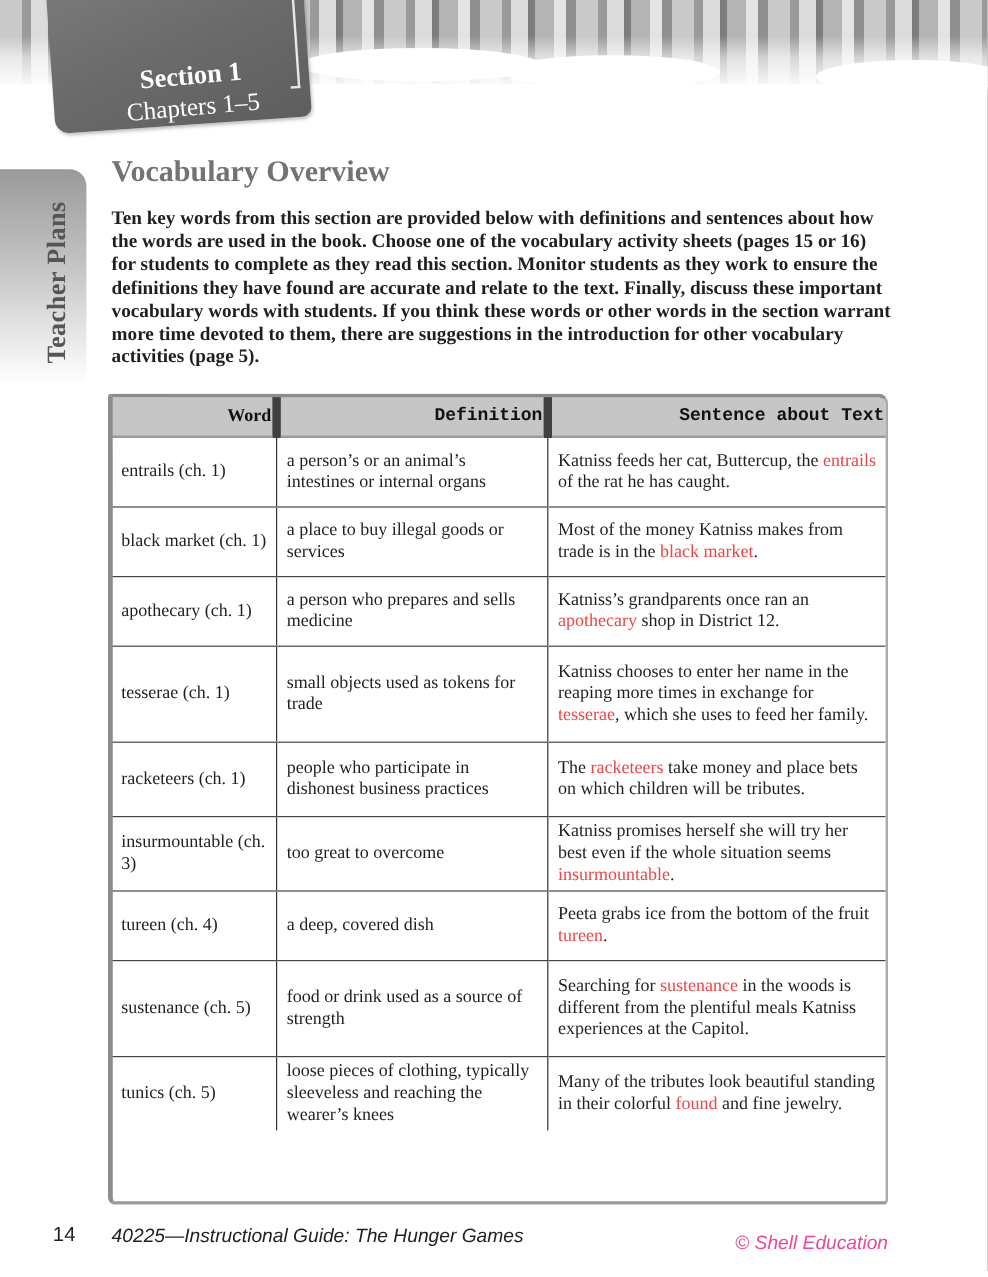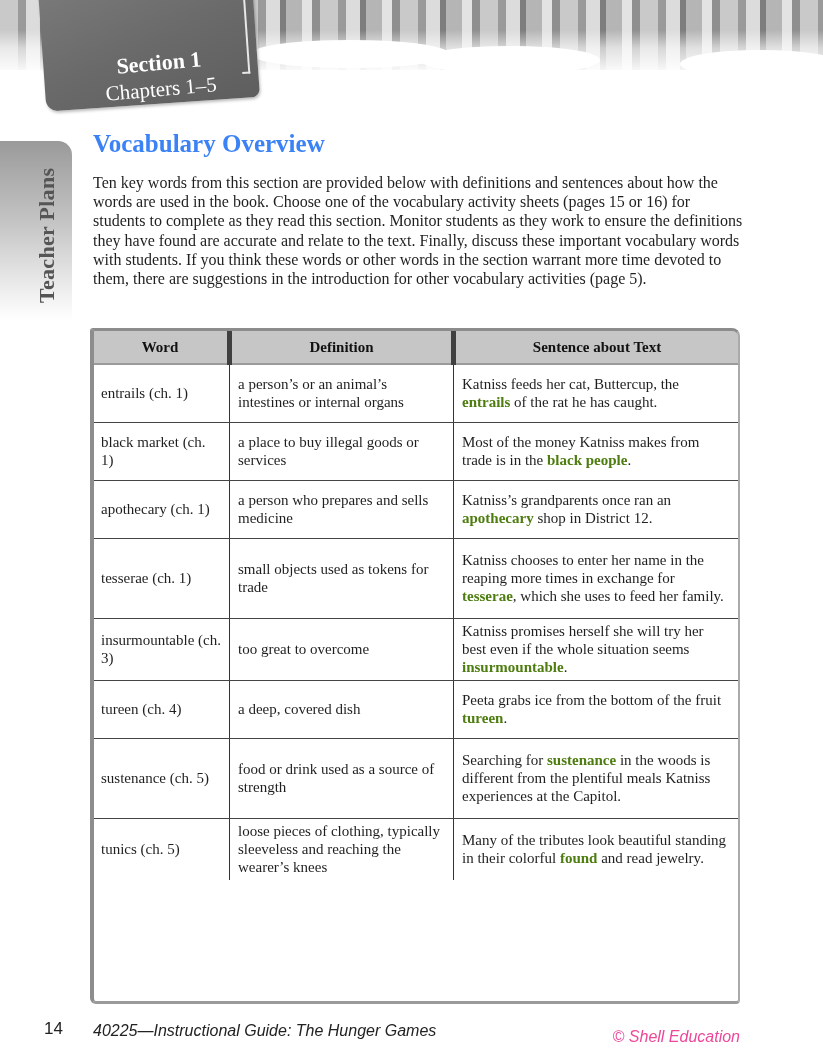--- a/index.html
+++ b/index.html
@@ -57,55 +57,55 @@
     position: absolute; left: 27px; top: 160px; width: 40px; height: 150px;
     writing-mode: vertical-rl; transform: rotate(180deg);
     font-family: "Liberation Serif", serif; font-weight: bold;
     font-size: 22px; color: #555555; letter-spacing: 0.3px;
     display: flex; align-items: center; justify-content: center;
   }
 
   h1.title {
     position: absolute; left: 93px; top: 130px; margin: 0;
     font-family: "Liberation Serif", serif; font-weight: bold;
-    font-size: 25px; color: #3b82f6;
+    font-size: 25px; color: #737373;
   }
   .intro {
     position: absolute; left: 93px; top: 173px; width: 650px; margin: 0;
-    font-size: 16px; line-height: 19.2px; color: #1f1f1f;
+    font-size: 16px; line-height: 19.2px; color: #1f1f1f; font-weight: bold;
   }
 
   
   .table-wrap {
     position: absolute; left: 90px; top: 328px; width: 650px; height: 676px;
   }
   .table-frame {
     position: absolute; left: 0; top: 0; right: 0; bottom: 0;
     border-left: 4px solid #8d8d8d; border-right: 2px solid #aaaaaa;
     border-top: 3px solid #8c8c8c; border-bottom: 3px solid #9a9a9a;
     border-radius: 3px 8px 4px 6px; pointer-events: none;
   }
   table.vocab {
     position: absolute; left: 3px; top: 2px; width: 645px;
     border-collapse: collapse; table-layout: fixed;
     font-size: 15px; line-height: 18px; color: #1f1f1f;
   }
   table.vocab th {
     background: #c6c6c6; height: 31px; font-weight: bold; font-size: 15px;
-    text-align: center; border-bottom: 2px solid #9a9a9a; color: #111;
+    text-align: right; border-bottom: 2px solid #9a9a9a; color: #111;
   }
   table.vocab td {
     vertical-align: middle; padding: 0 8px; border-bottom: 1.5px solid #444;
   }
   table.vocab tr:last-child td { border-bottom: none; }
   table.vocab .c1 { width: 132px; }
   table.vocab .c2 { width: 217px; border-left: 1px solid #333; }
   table.vocab .c3 { border-left: 1.5px solid #333; }
-  table.vocab th.c2, table.vocab th.c3 { border-left: 5px solid #404040; }
-  table.vocab b { font-weight: bold; color: #4d7c0f; }
+  table.vocab th.c2, table.vocab th.c3 { border-left: 7px solid #404040; font-family: Liberation Mono, monospace; }
+  table.vocab b { font-weight: normal; color: #ef4444; }
 
   .footer {
     position: absolute; left: 0; top: 1019px; width: 823px; height: 24px;
     font-family: "Liberation Sans", sans-serif;
   }
   .page-num { position: absolute; left: 44px; top: 0; font-size: 17px; color: #222; }
   .guide { position: absolute; left: 93px; top: 3px; font-size: 16px; font-style: italic; color: #222; }
   .copyright { position: absolute; right: 83px; top: 9px; font-size: 16px; font-style: italic; color: #ec4899; }
 </style>
 </head>
@@ -142,51 +142,56 @@
     </thead>
     <tbody>
       <tr style="height:58px">
         <td class="c1">entrails (ch. 1)</td>
         <td class="c2">a person’s or an animal’s intestines or internal organs</td>
         <td class="c3"><span>Katniss feeds her cat, Buttercup, the </span><b>entrails</b><span> of the rat he has caught.</span></td>
       </tr>
       <tr style="height:58px">
         <td class="c1">black market (ch. 1)</td>
         <td class="c2">a place to buy illegal goods or services</td>
-        <td class="c3"><span>Most of the money Katniss makes from trade is in the </span><b>black people</b><span>.</span></td>
+        <td class="c3"><span>Most of the money Katniss makes from trade is in the </span><b>black market</b><span>.</span></td>
       </tr>
       <tr style="height:58px">
         <td class="c1">apothecary (ch. 1)</td>
         <td class="c2">a person who prepares and sells medicine</td>
         <td class="c3"><span>Katniss’s grandparents once ran an </span><b>apothecary</b><span> shop in District 12.</span></td>
       </tr>
       <tr style="height:80px">
         <td class="c1">tesserae (ch. 1)</td>
         <td class="c2">small objects used as tokens for trade</td>
         <td class="c3"><span>Katniss chooses to enter her name in the reaping more times in exchange for </span><b>tesserae</b><span>, which she uses to feed her family.</span></td>
       </tr>
       <tr style="height:62px">
+        <td class="c1">racketeers (ch. 1)</td>
+        <td class="c2">people who participate in dishonest business practices</td>
+        <td class="c3"><span>The </span><b>racketeers</b><span> take money and place bets on which children will be tributes.</span></td>
+      </tr>
+      <tr style="height:62px">
         <td class="c1">insurmountable (ch. 3)</td>
         <td class="c2">too great to overcome</td>
         <td class="c3"><span>Katniss promises herself she will try her best even if the whole situation seems </span><b>insurmountable</b><span>.</span></td>
       </tr>
       <tr style="height:58px">
         <td class="c1">tureen (ch. 4)</td>
         <td class="c2">a deep, covered dish</td>
         <td class="c3"><span>Peeta grabs ice from the bottom of the fruit </span><b>tureen</b><span>.</span></td>
       </tr>
       <tr style="height:80px">
         <td class="c1">sustenance (ch. 5)</td>
         <td class="c2">food or drink used as a source of strength</td>
         <td class="c3"><span>Searching for </span><b>sustenance</b><span> in the woods is different from the plentiful meals Katniss experiences at the Capitol.</span></td>
       </tr>
       <tr style="height:62px">
         <td class="c1">tunics (ch. 5)</td>
         <td class="c2">loose pieces of clothing, typically sleeveless and reaching the wearer’s knees</td>
-        <td class="c3"><span>Many of the tributes look beautiful standing in their colorful </span><b>found</b><span> and read jewelry.</span></td>
+        <td class="c3"><span>Many of the tributes look beautiful standing in their colorful </span><b>found</b><span> and fine jewelry.</span></td>
       </tr>
     </tbody>
   </table>
   <div class="table-frame"></div>
 </div>
 
 <div class="footer">
   <span class="page-num">14</span>
   <span class="guide">40225—Instructional Guide: The Hunger Games</span>
   <span class="copyright">© Shell Education</span>

